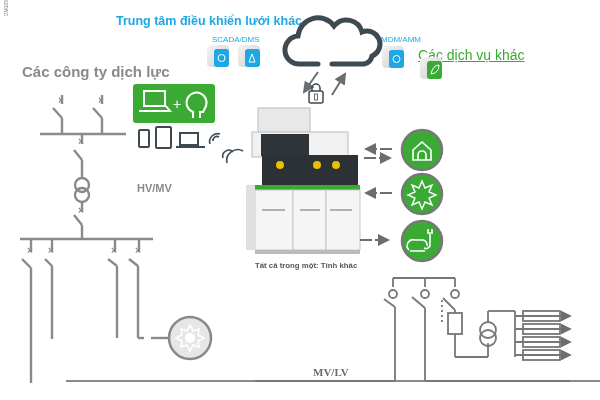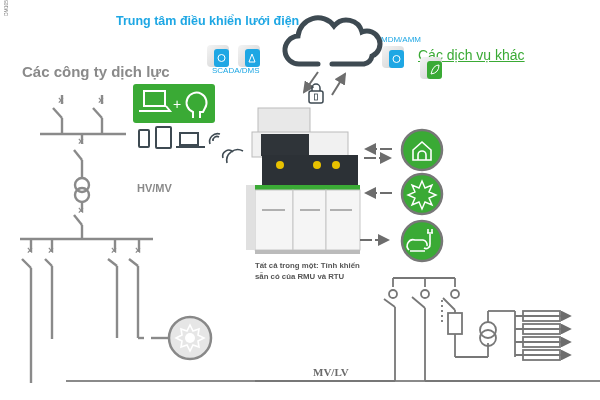--- a/index.html
+++ b/index.html
@@ -13,32 +13,31 @@
   .mvlv { left:313px; top:366px; font-size:11px; font-weight:bold; color:#6b6b6b;font-family:Liberation Serif, serif; }
   .caption { left:255px; top:260px; font-size:7.8px; font-weight:bold; color:#555; line-height:11px; width:130px; }
   .vert { left:3px; top:16px; font-size:5px; color:#777; transform:rotate(-90deg); transform-origin:left top; white-space:nowrap; }
   svg { position:absolute; left:0; top:0; }
 </style>
 </head>
 <body>
 
 <div class="abs vert">DM105000</div>
 
-<div class="abs title">Trung tâm điều khiển lưới điện</div>
-<div class="abs subtle-blue" style="left:212px;top:35px;margin-top:31px;">SCADA/DMS</div>
+<div class="abs title">Trung tâm điều khiển lưới khác</div>
+<div class="abs subtle-blue" style="left:212px;top:35px;">SCADA/DMS</div>
 <div class="abs subtle-blue" style="left:381px;top:35px;text-align:right;">MDM/AMM</div>
 <div class="abs green-label" style="left:418px;top:47px;">Các dịch vụ khác</div>
 
 <div class="abs utility">Các công ty dịch lực</div>
 <div class="abs hvmv">HV/MV</div>
 <div class="abs mvlv">MV/LV</div>
 
 <div class="abs caption">
-  <div>Tất cả trong một: Tính khiển</div>
-  <div>sẵn có của RMU  và RTU</div>
+  <div>Tất cả trong một: Tính khác</div>
 </div>
 
 <svg width="600" height="400" viewBox="0 0 600 400">
   <defs>
     <linearGradient id="cubeTop" x1="0" y1="0" x2="1" y2="1">
       <stop offset="0" stop-color="#f4f4f4"></stop>
         <stop offset="1" stop-color="#cfcfcf"></stop>
     </linearGradient>
     <marker id="arrowG" markerWidth="6" markerHeight="6" refX="5" refY="3" orient="auto">
       <path d="M0,0 L6,3 L0,6 z" fill="#6d6d6d"></path>

